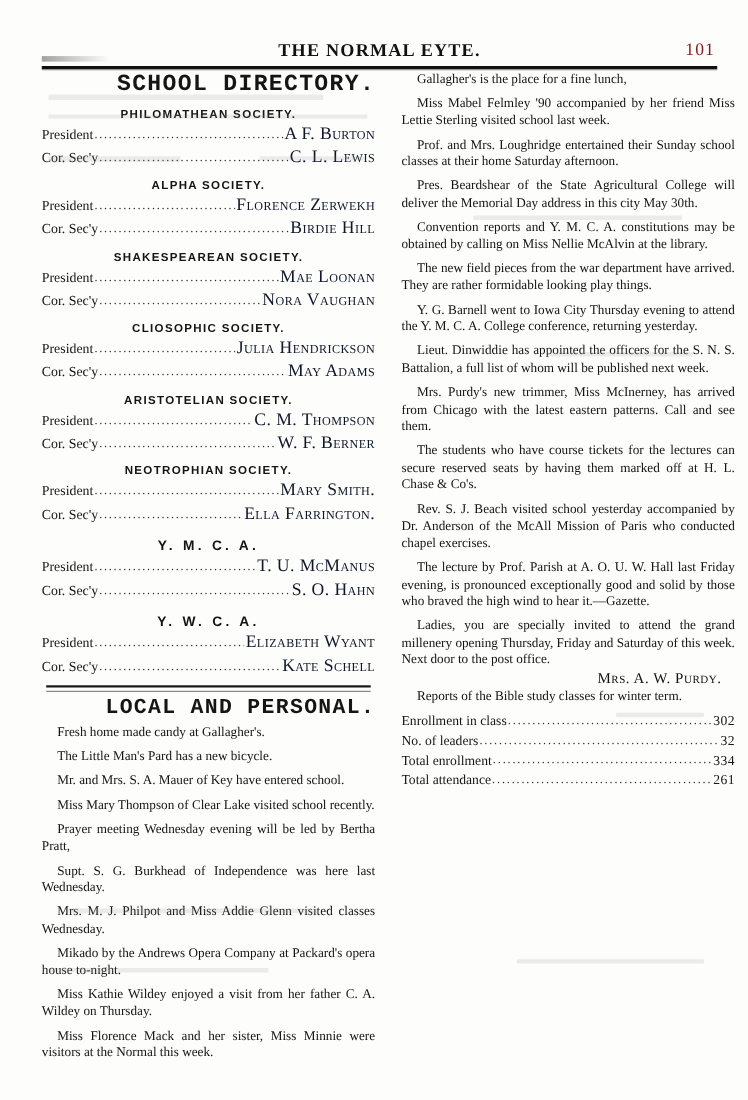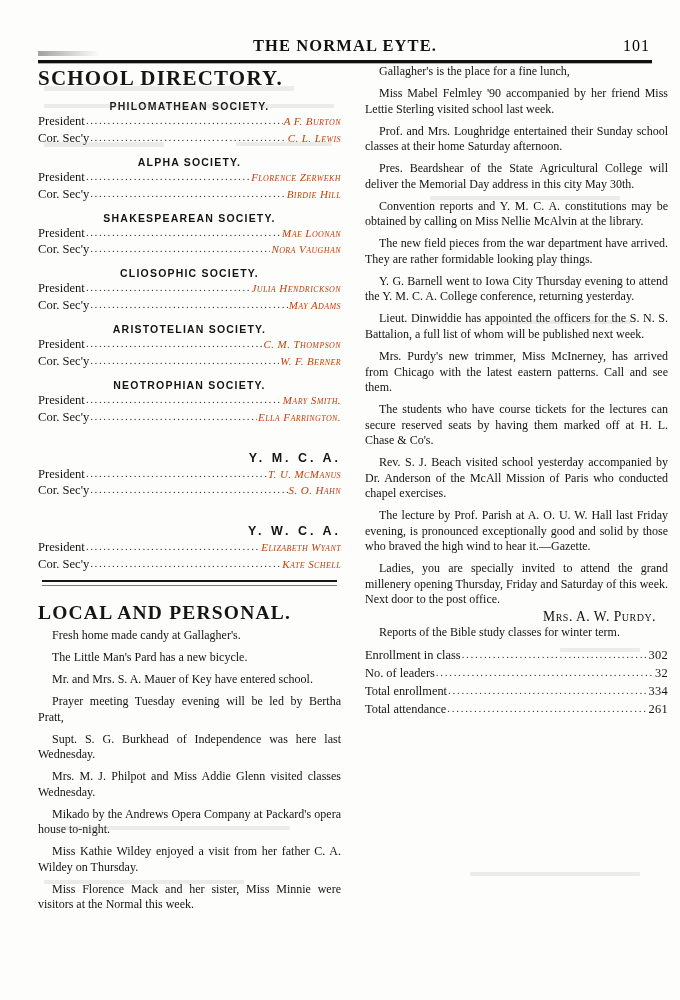--- a/index.html
+++ b/index.html
@@ -35,21 +35,21 @@
     font-weight: 600;
     color: #111;
     font-family: "Liberation Serif", serif;
   }
   .masthead-folio {
     position: absolute;
     right: 2px;
     top: 1px;
     font-size: 16px;
     letter-spacing: 1px;
-    color: #000000;
+    color: #7f1d1d;
   }
   .masthead-rule {
     position: absolute;
     left: 0; right: 0;
     top: 24px;
     height: 3px;
     background: #111;
   }
   .masthead-rule::after {
     content: "";
@@ -80,31 +80,31 @@
     display: flex;
     gap: 24px;
   }
   .col {
     width: 303px;
     flex: 0 0 303px;
   }
 
   
   .section-head {
-    text-align: left;
+    text-align: right;
     font-size: 21px;
     letter-spacing: 1.2px;
     font-weight: 600;
     margin: 2px 0 4px;
-    font-family: Liberation Serif, serif;
+    font-family: Liberation Mono, monospace;
     color: #151515;
   }
   .section-head.local {
     font-size: 19.5px;
-    margin: 20px 0 4px;
+    margin: 7px 0 4px;
   }
 
   .double-rule {
     margin: 7px 4px 4px;
     border-top: 2.2px solid #161616;
     position: relative;
   }
   .double-rule::after {
     content: "";
     position: absolute;
@@ -121,22 +121,21 @@
     font-size: 10.5px;
     font-weight: 700;
     letter-spacing: 1.2px;
     text-transform: uppercase;
     margin: 9px 0 1px;
     color: #141414;
   }
   .soc-name.ymca {
     font-size: 12.5px;
     letter-spacing: 3px;
-    margin-top: 25px;
-    text-align: right;
+    margin-top: 11px;
   }
   .entry {
     display: flex;
     align-items: baseline;
     font-size: 12.6px;
     line-height: 1.34;
     white-space: nowrap;
     overflow: hidden;
   }
   .entry .role {
@@ -148,24 +147,23 @@
     overflow: hidden;
     letter-spacing: 1.6px;
     color: #2b2b2b;
     font-size: 11px;
     transform: translateY(-1px);
     margin: 0 1px;
   }
   .entry .who {
     flex: 0 0 auto;
     font-variant: small-caps;
-    font-size: 11px;
+    font-size: 16px;
     letter-spacing: .4px;
-    color: #c2410c;
-    font-style: italic;
+    color: #0f172a;
   }
 
   
   .para {
     font-size: 12px;
     line-height: 1.295;
     text-align: justify;
     text-indent: 14px;
     margin: 0 0 6.5px 0;
     color: #131313;
@@ -363,21 +361,22 @@
       </div>
 
       <div class="double-rule"></div>
 
       <div class="section-head local">LOCAL AND PERSONAL.</div>
 
       <div>
         <p class="para">Fresh home made candy at Gallagher's.</p>
         <p class="para">The Little Man's Pard has a new bicycle.</p>
         <p class="para">Mr. and Mrs. S. A. Mauer of Key have entered school.</p>
-        <p class="para">Prayer meeting Tuesday evening will be led by Bertha Pratt,</p>
+        <p class="para">Miss Mary Thompson of Clear Lake visited school recently.</p>
+        <p class="para">Prayer meeting Wednesday evening will be led by Bertha Pratt,</p>
         <p class="para">Supt. S. G. Burkhead of Independence was here last Wednesday.</p>
         <p class="para">Mrs. M. J. Philpot and Miss Addie Glenn visited classes Wednesday.</p>
         <p class="para">Mikado by the Andrews Opera Company at Packard's opera house to-night.</p>
         <p class="para">Miss Kathie Wildey enjoyed a visit from her father C. A. Wildey on Thursday.</p>
         <p class="para">Miss Florence Mack and her sister, Miss Minnie were visitors at the Normal this week.</p>
 
       </div>
 
     </div>
 

